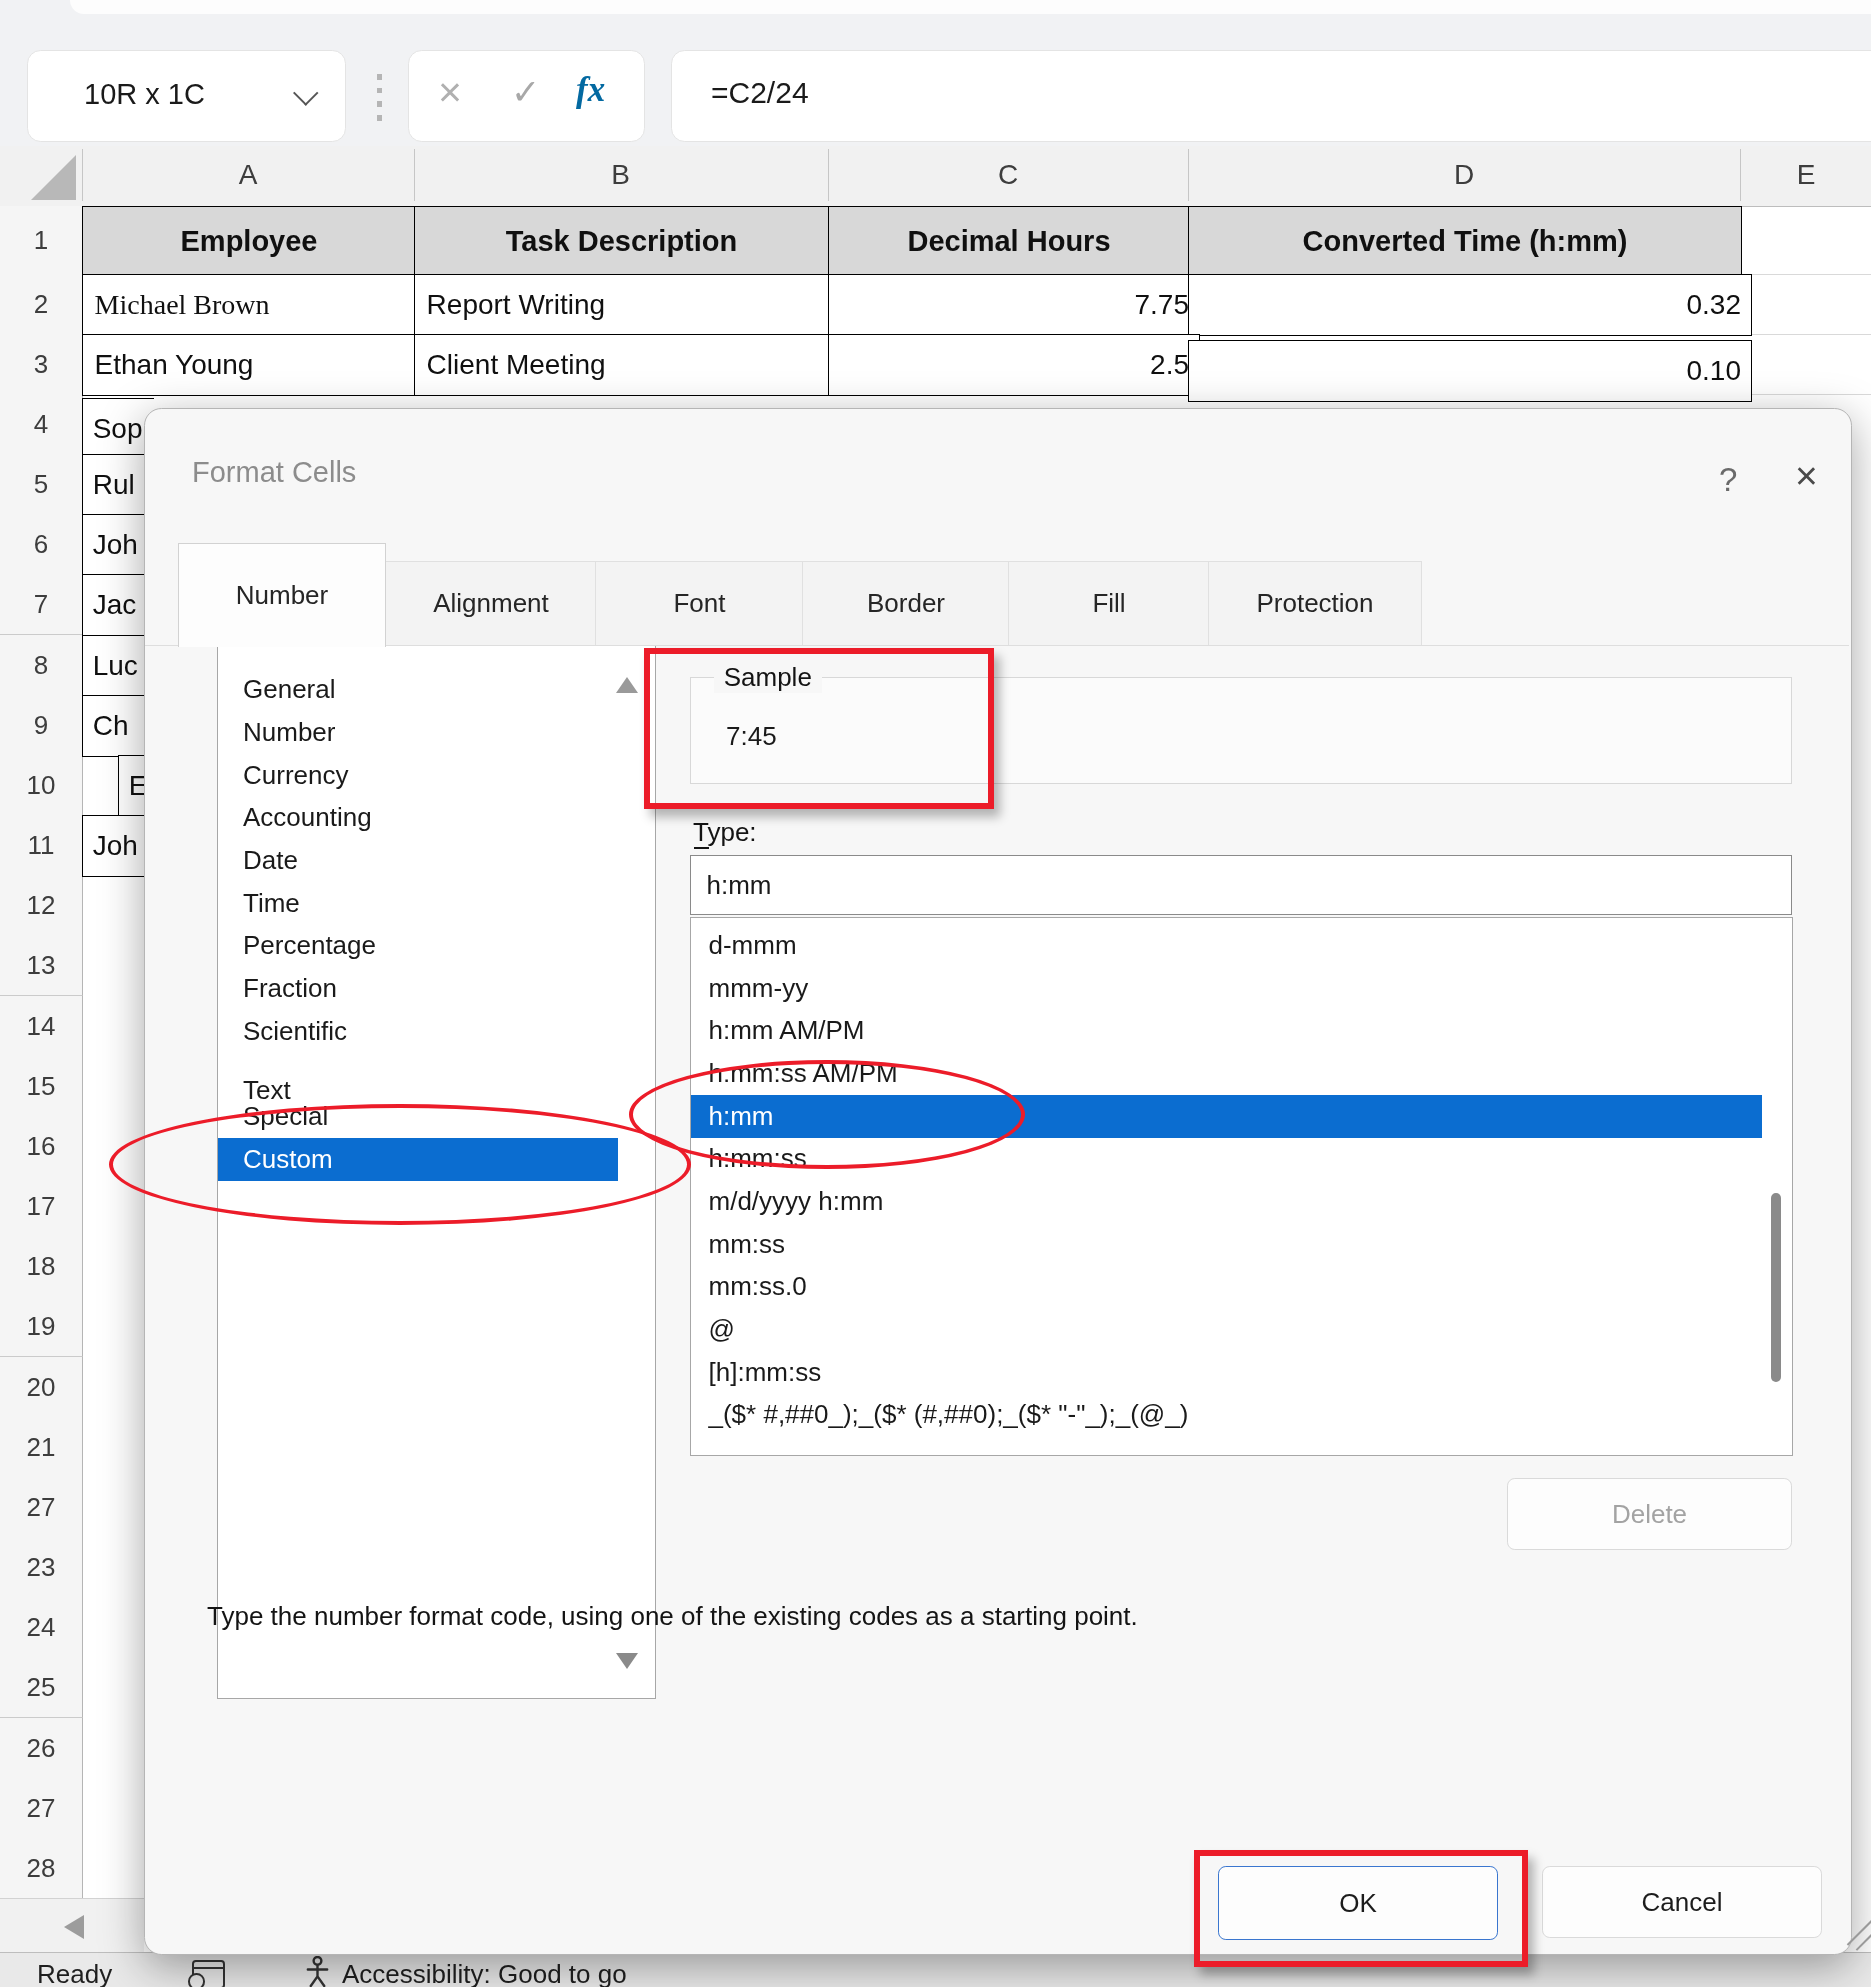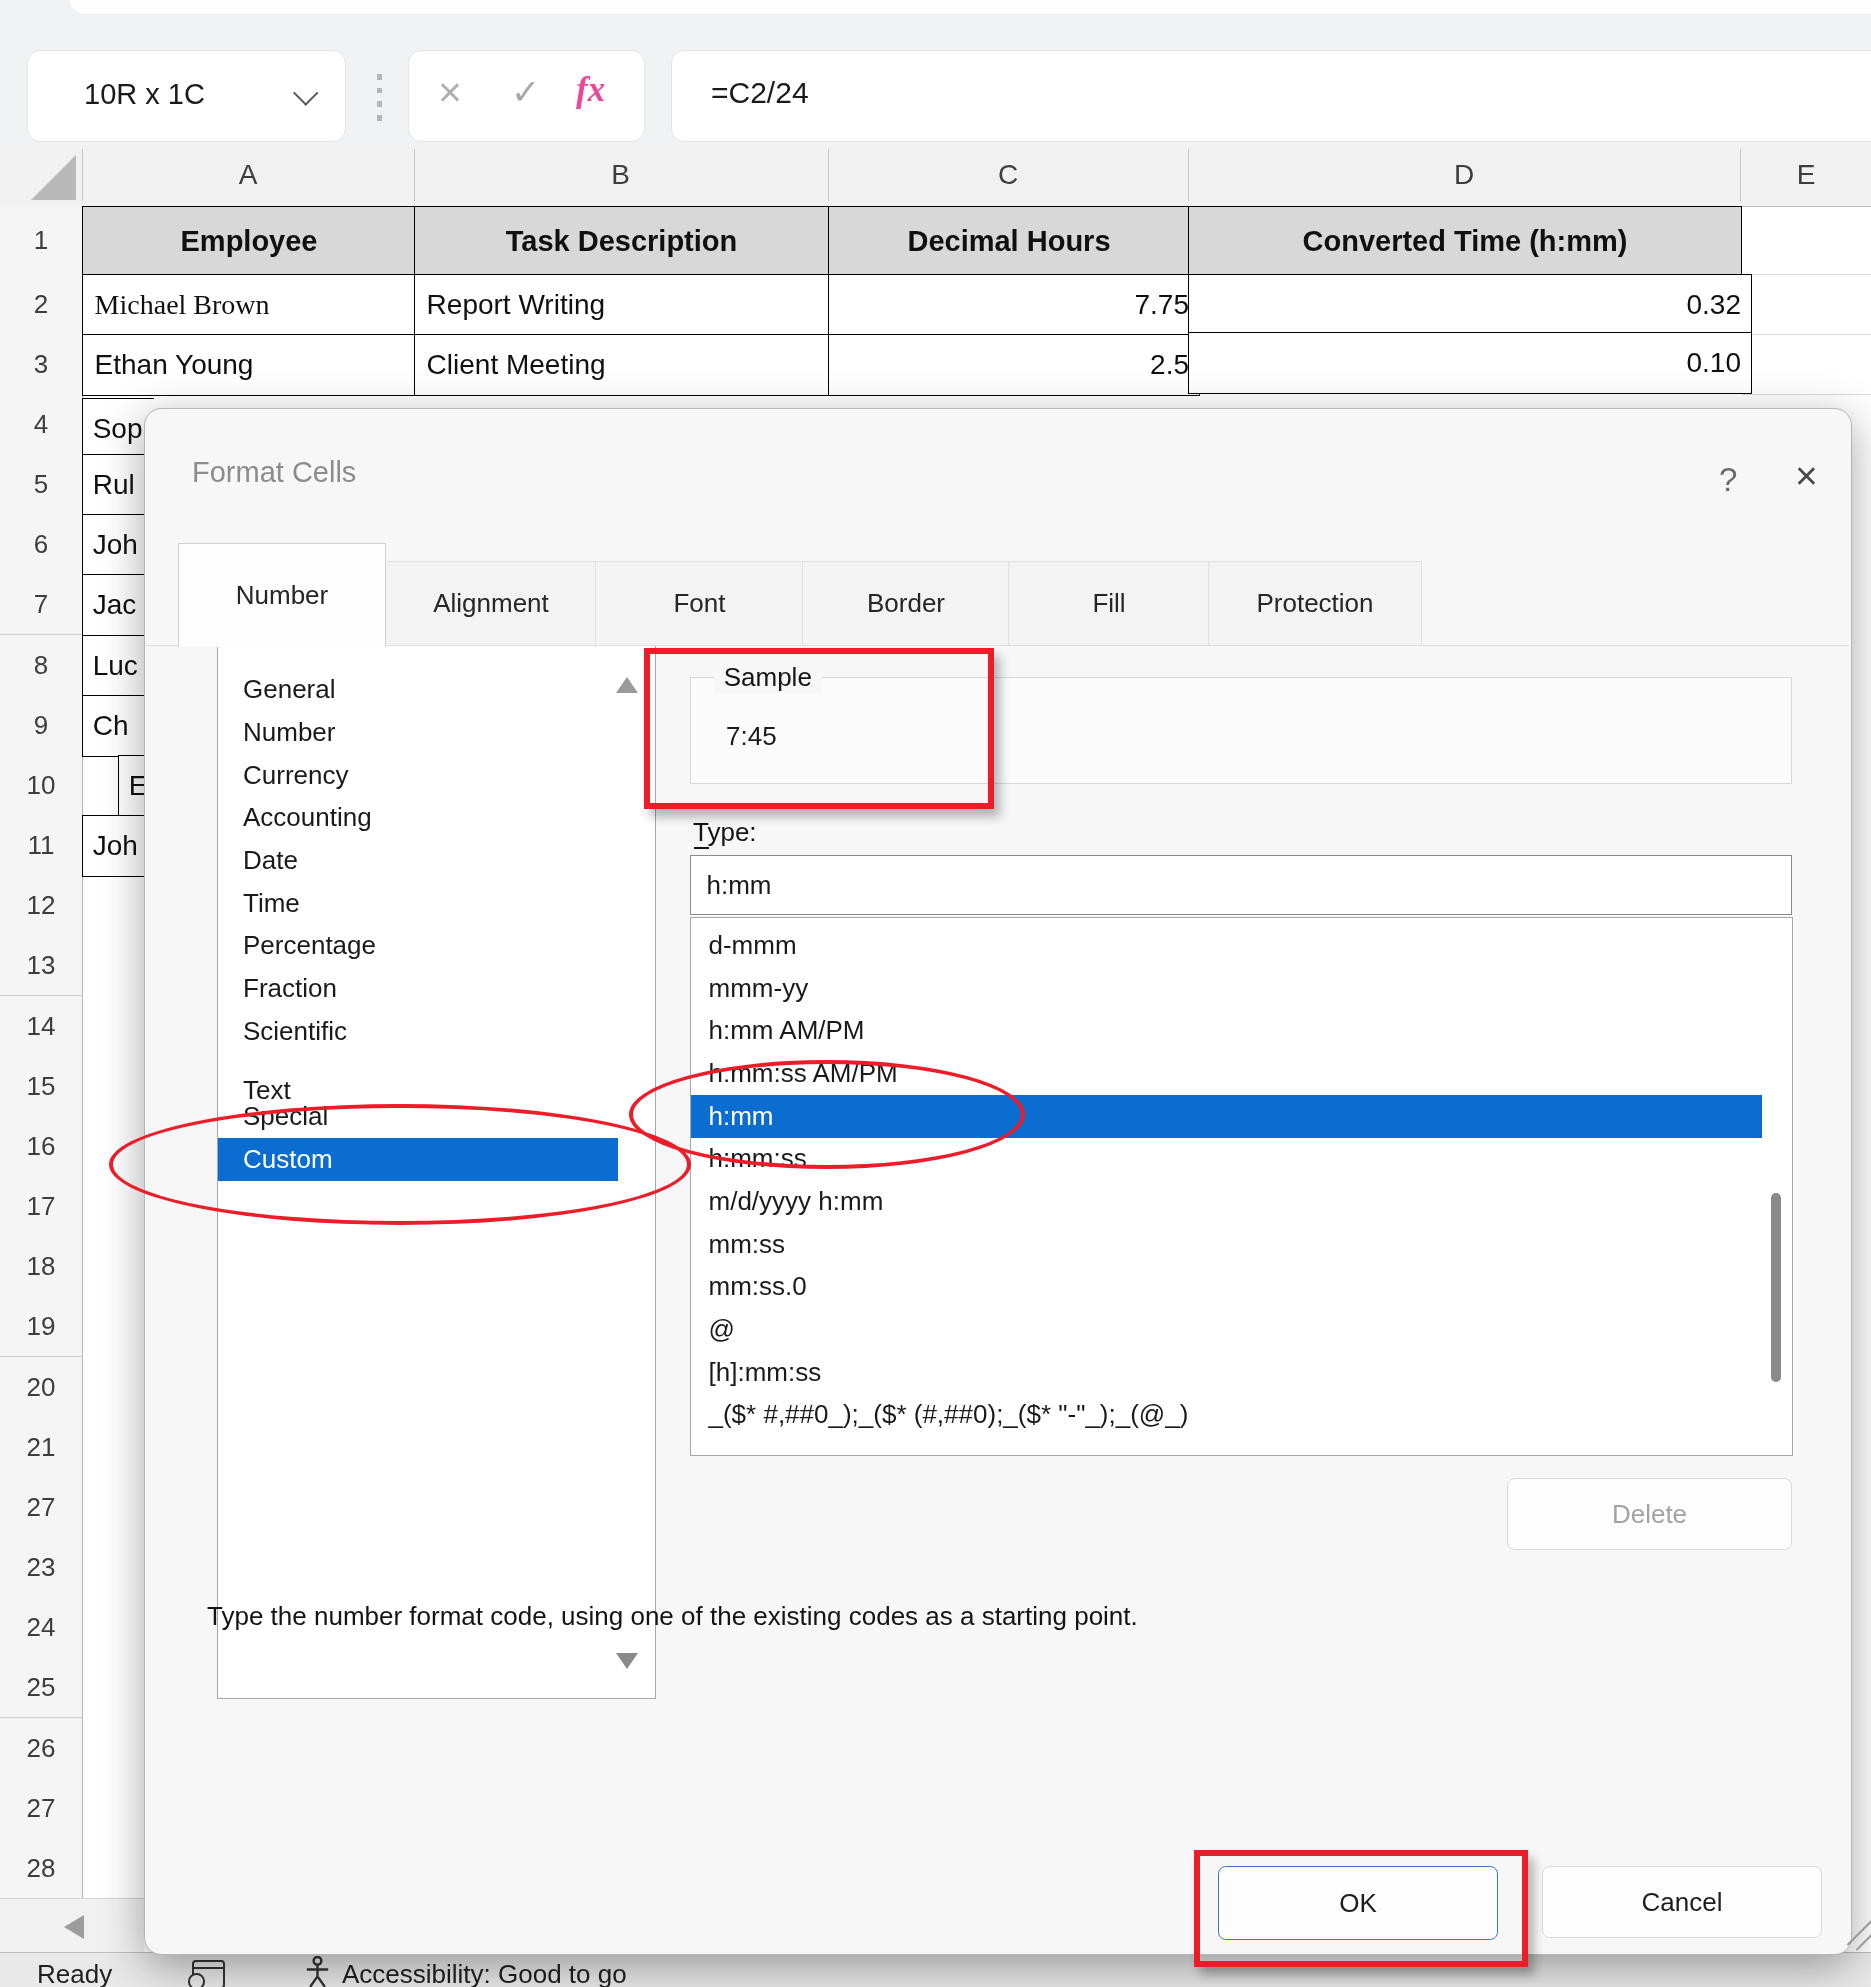--- a/index.html
+++ b/index.html
@@ -66,21 +66,21 @@
 
   <div class="whitebox" style="left:27px;top:50px;width:317px;height:90px;">
     <div class="abs" style="left:56px;top:27px;font-size:29px;">10R x 1C</div>
     <div class="chev" style="position:absolute;right:31px;top:33px;"></div>
   </div>
   <div class="dots"></div>
 
   <div class="whitebox" style="left:408px;top:50px;width:235px;height:90px;">
     <div class="abs" style="left:29px;top:17.5px;font-size:41px;color:#b0b0b0;">×</div>
     <div class="abs" style="left:102px;top:21.3px;font-size:35px;color:#a8a8a8;">✓</div>
-    <div class="abs" style="left:167px;top:19.4px;font-size:35px;color:#ec4899;font-style:italic;font-weight:bold;font-family:'Liberation Serif',serif;">fx</div>
+    <div class="abs" style="left:167px;top:19.4px;font-size:35px;color:#0369a1;font-style:italic;font-weight:bold;font-family:'Liberation Serif',serif;">fx</div>
   </div>
 
   <div class="whitebox" style="left:671px;top:50px;width:1232px;height:90px;">
     <div class="abs" style="left:39px;top:25px;font-size:30px;">=C2/24</div>
   </div>
 
   <div class="colstrip"></div>
   <div class="abs" style="left:31px;top:155px;width:0;height:0;border-left:45px solid transparent;border-bottom:45px solid #b8b8b8;"></div>
   <div class="collet" style="left:82px;width:332px;">A</div>
   <div class="collet" style="left:414px;width:413px;">B</div>
@@ -132,21 +132,21 @@
   <div class="cell hcell" style="left:1188px;top:206px;width:552px;height:68px;">Converted Time (h:mm)</div>
 
   <div class="cell txt" style="left:82px;top:274px;width:332px;height:60px;font-family:Liberation Serif, serif;">Michael Brown</div>
   <div class="cell txt" style="left:414px;top:274px;width:413px;height:60px;">Report Writing</div>
   <div class="cell num" style="left:828px;top:274px;width:360px;height:60px;">7.75</div>
   <div class="cell num" style="left:1188px;top:274px;width:552px;height:60px;">0.32</div>
 
   <div class="cell txt" style="left:82px;top:334px;width:332px;height:60px;">Ethan Young</div>
   <div class="cell txt" style="left:414px;top:334px;width:413px;height:60px;">Client Meeting</div>
   <div class="cell num" style="left:828px;top:334px;width:360px;height:60px;">2.5</div>
-  <div class="cell num" style="left:1188px;top:332px;width:552px;height:60px;">0.10</div>
+  <div class="cell num" style="left:1188px;top:340px;width:552px;height:60px;">0.10</div>
 
   <div class="frag" style="top:398px;height:60px;">Sop</div>
   <div class="frag" style="top:454px;height:60px;">Rul</div>
   <div class="frag" style="top:514px;height:60px;">Joh</div>
   <div class="frag" style="top:574px;height:60px;">Jac</div>
   <div class="frag" style="top:635px;height:60px;">Luc</div>
   <div class="frag" style="top:695px;height:60px;">Ch</div>
   <div class="frag" style="top:755px;height:60px;margin-left:36px;">Em</div>
   <div class="frag" style="top:815px;height:60px;">Joh</div>
 

